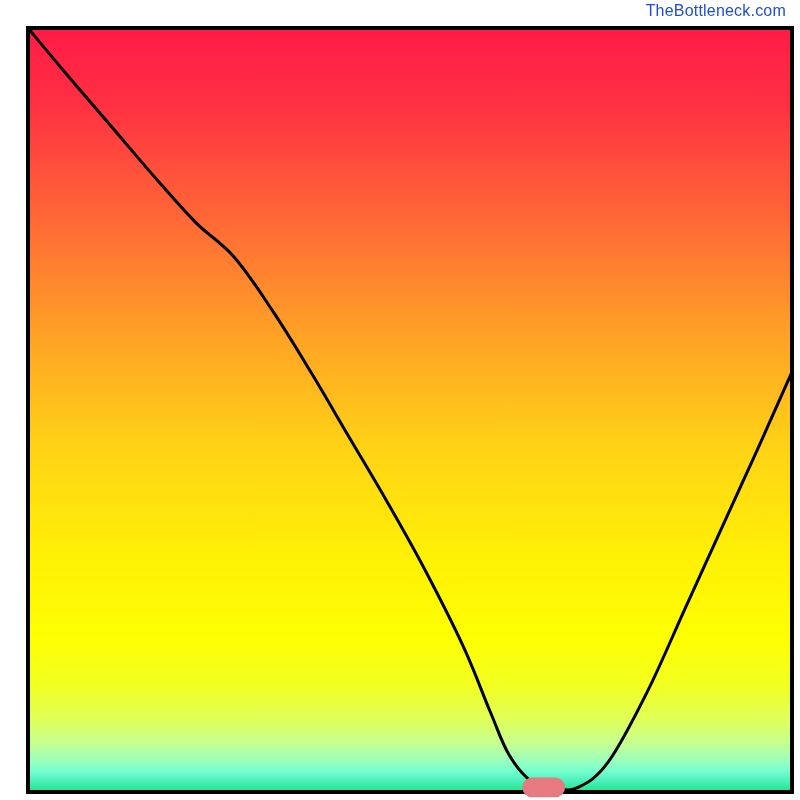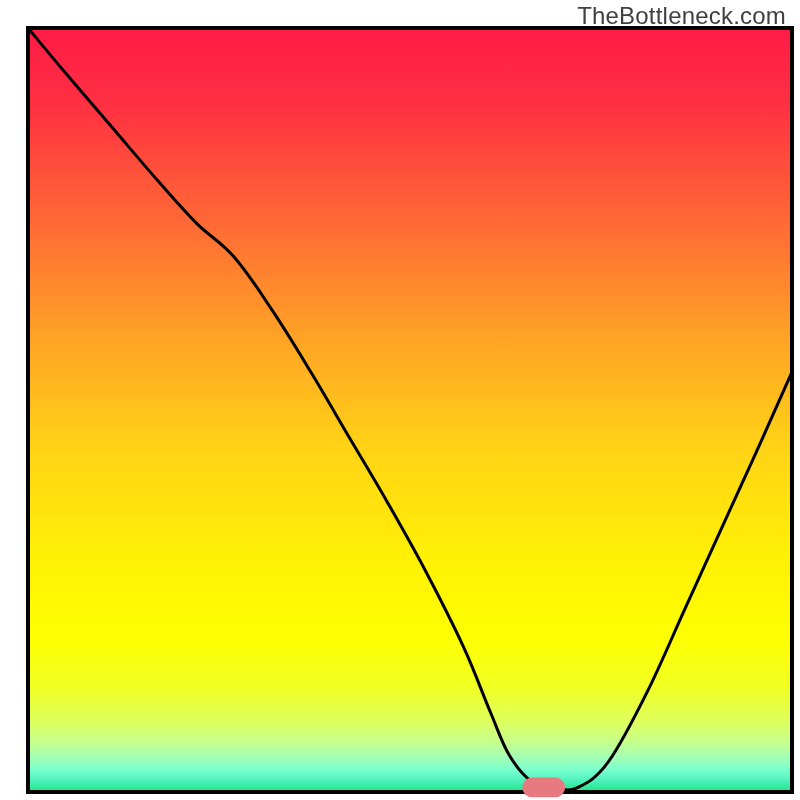--- a/index.html
+++ b/index.html
@@ -12,22 +12,22 @@
   }
   .container {
     position: relative;
     width: 800px;
     height: 800px;
   }
   .watermark {
     position: absolute;
     top: 2px;
     right: 14px;
-    font-size: 24px;
-    color: #404040;
+    font-size: 16px;
+    color: #1d4ed8;
     font-weight: 400;
     letter-spacing: 0.2px;
   }
   svg {
     display: block;
   }
 </style>
 </head>
 <body>
 <div class="container">

